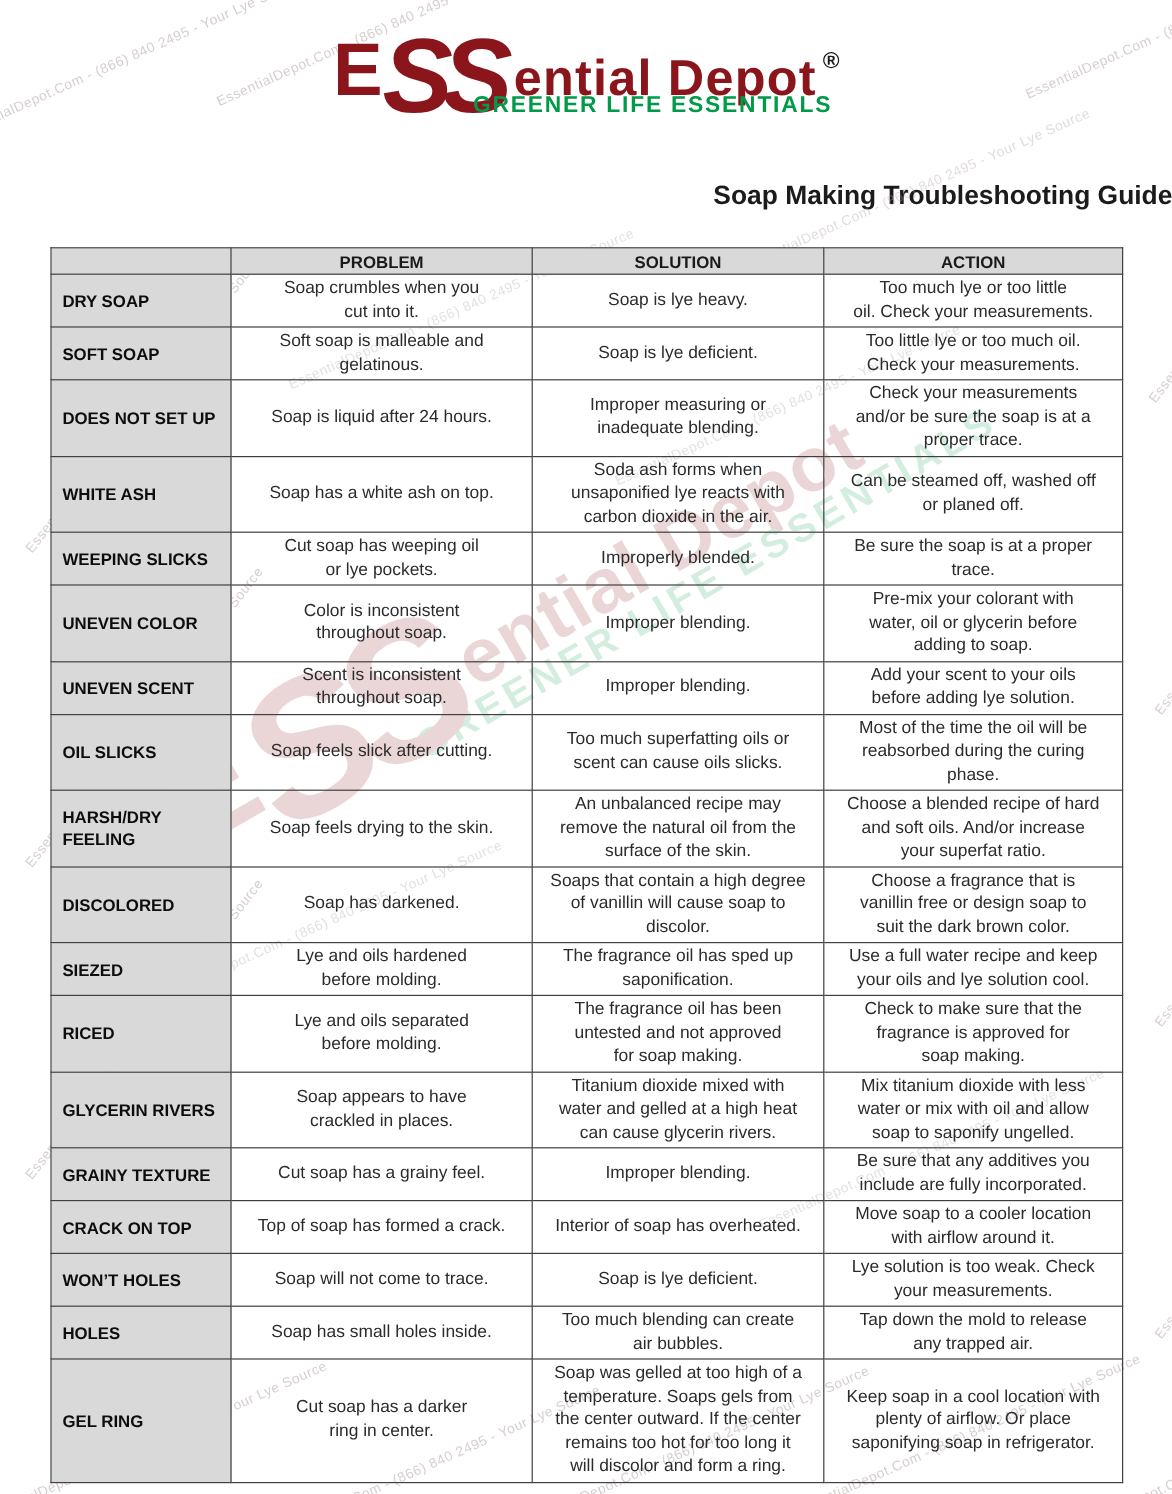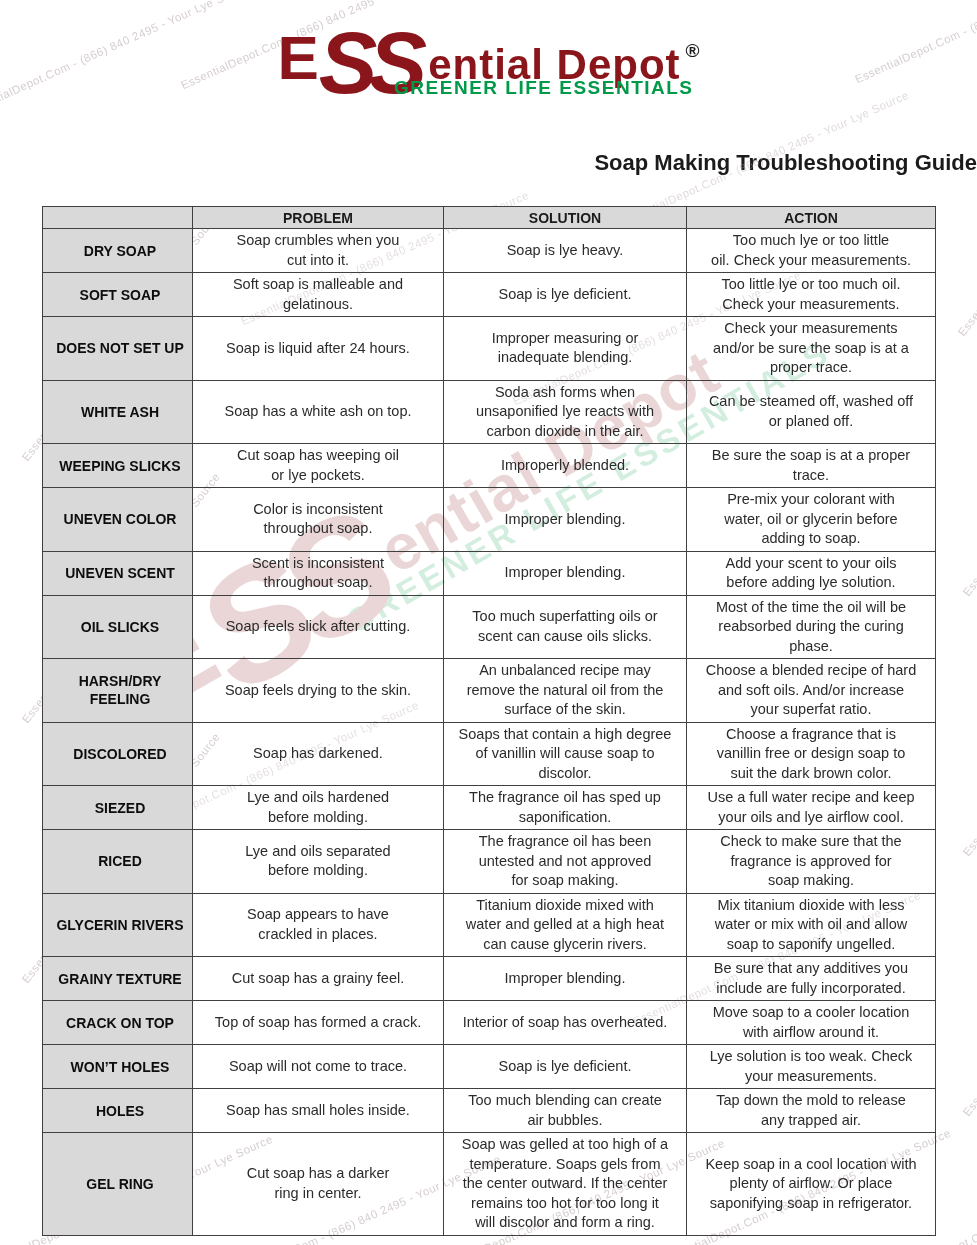--- a/index.html
+++ b/index.html
@@ -54,21 +54,21 @@
   .guide{
     border-collapse:collapse;table-layout:fixed;width:893px;margin:30px 0 4px 42px;
     position:relative;z-index:1;background:transparent;padding-left:16px;
   }
   .guide th,.guide td{border:1px solid #404040;white-space:pre-line;vertical-align:middle;}
   .guide thead th{
     background:#d9d9d9;font-size:14px;font-weight:bold;color:#1a1a1a;
     padding:2px;height:17px;text-align:center;
   }
   .rowlabel{
-    background:#d9d9d9;text-align:center;font-size:14px;font-weight:bold;color:#0d0d0d;
+    background:#d9d9d9;text-align:left;font-size:14px;font-weight:bold;color:#0d0d0d;
     padding:4px 4px 4px 9px;line-height:18px;
   }
   .guide td{
     font-size:14.5px;color:#2b2b2b;text-align:center;
     padding:2px 5px;line-height:19.5px;
   }
 </style>
 </head>
 <body>
 
@@ -223,21 +223,21 @@
 vanillin free or design soap to
 suit the dark brown color.</td>
         </tr>
         <tr>
           <th class="rowlabel">SIEZED</th>
           <td>Lye and oils hardened
 before molding.</td>
           <td>The fragrance oil has sped up
 saponification.</td>
           <td>Use a full water recipe and keep
-your oils and lye airflow cool.</td>
+your oils and lye solution cool.</td>
         </tr>
         <tr>
           <th class="rowlabel">RICED</th>
           <td>Lye and oils separated
 before molding.</td>
           <td>The fragrance oil has been
 untested and not approved
 for soap making.</td>
           <td>Check to make sure that the
 fragrance is approved for

